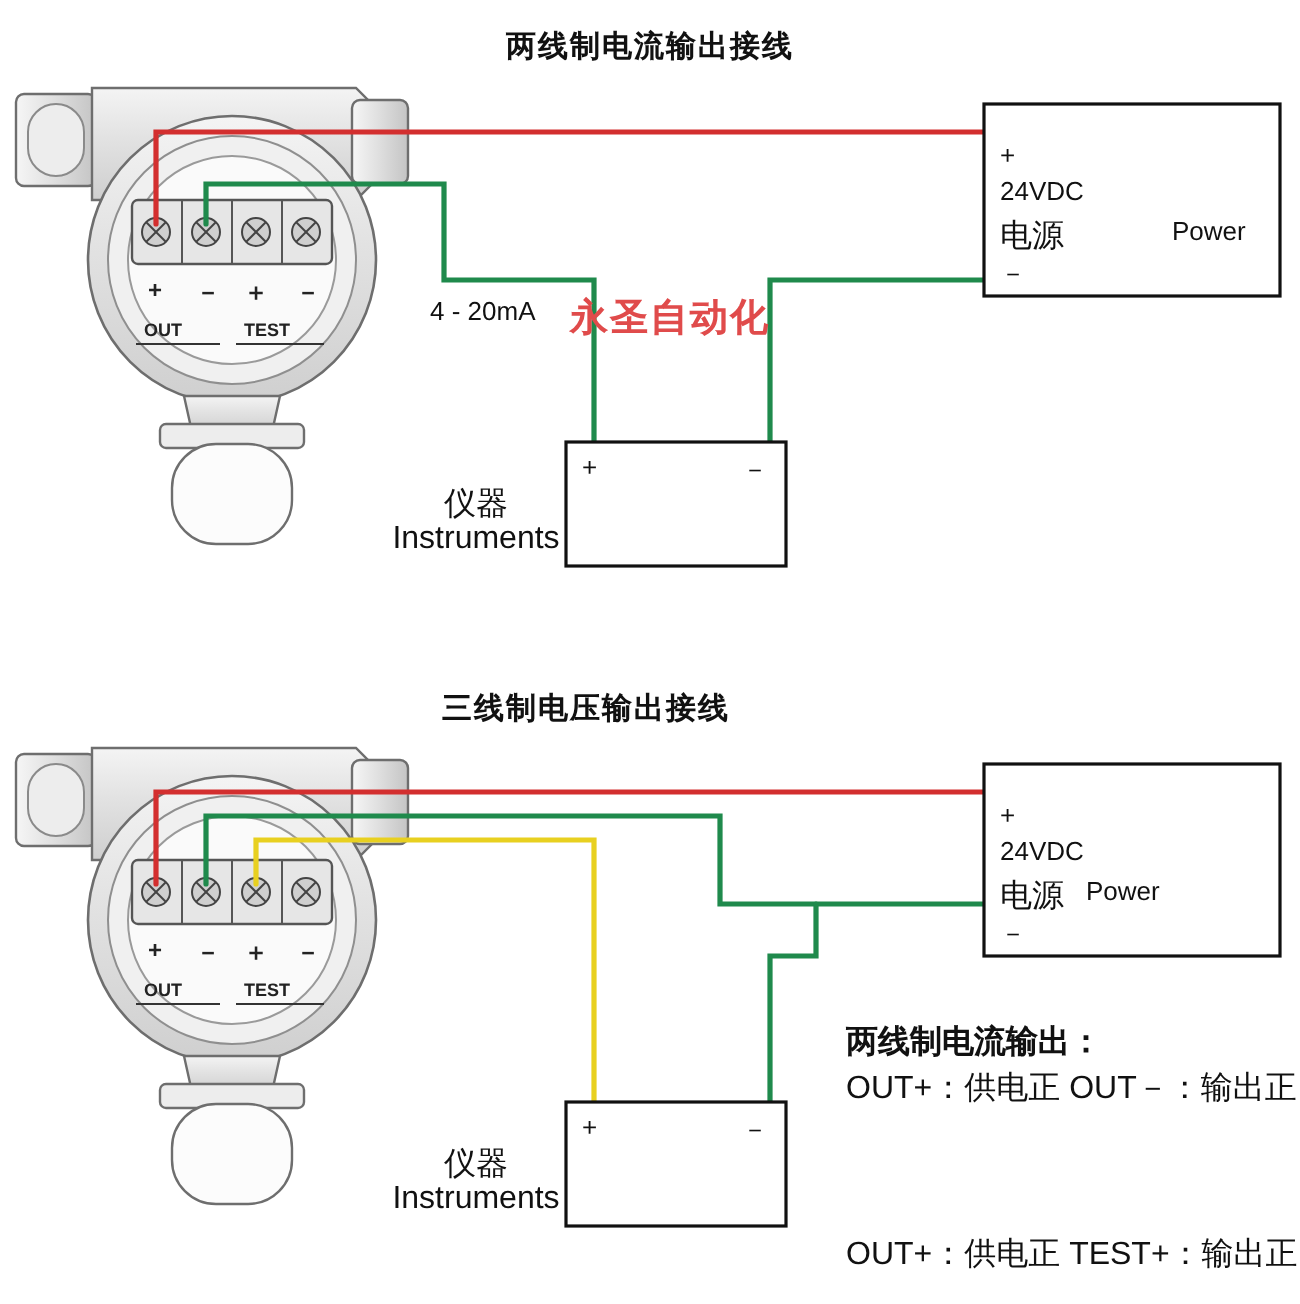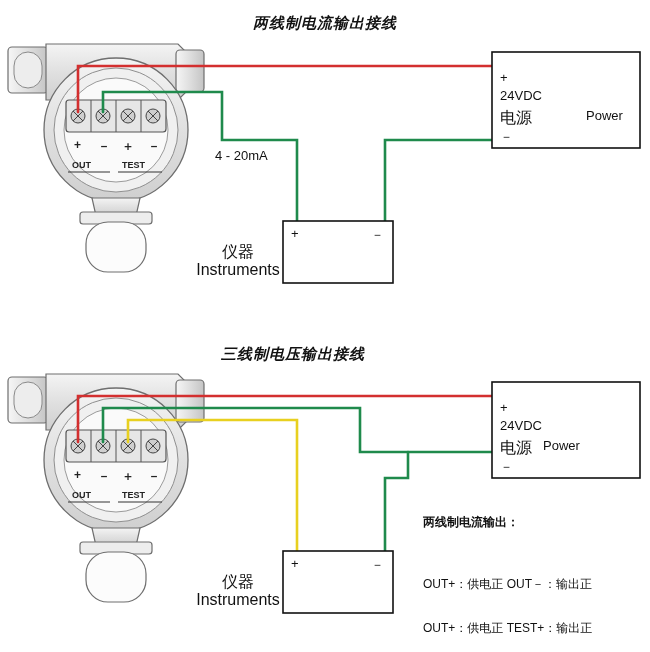--- a/index.html
+++ b/index.html
@@ -9,28 +9,27 @@
     font-family:"Liberation Sans","DejaVu Sans",sans-serif;
     color:#111;
     position:relative;
     overflow:hidden;
   }
   .stage{position:absolute;left:0;top:0;width:650px;height:652px;}
   .abs{position:absolute;}
   .title{
     font-size:15px;font-weight:bold;color:#111;letter-spacing:1px;
     text-align:center;
-    font-style:italic;
   }
   .svg-layer{position:absolute;left:0;top:0;width:650px;height:652px;pointer-events:none;}
   .box-label{
     position:absolute;font-size:16px;color:#111;white-space:nowrap;
   }
   .note{
-    position:absolute;font-size:12px;color:#111;white-space:nowrap;line-height:20px;
+    position:absolute;font-size:16px;color:#111;white-space:nowrap;line-height:20px;
   }
   .wm{
     position:absolute;
     font-size:19px;font-weight:bold;color:#e04b4b;white-space:nowrap;
     letter-spacing:1px;
   }
   .terminal-label{
     position:absolute;font-size:9px;font-weight:bold;color:#222;
   }
 </style>
@@ -170,36 +169,37 @@
   <div class="box-label" style="left:500px;top:108px;">电源</div>
   <div class="box-label" style="left:586px;top:108px;font-size:13px;">Power</div>
   <div class="box-label" style="left:500px;top:128px;font-size:13px;">－</div>
 
   <div class="box-label" style="left:291px;top:226px;font-size:13px;">+</div>
   <div class="box-label" style="left:371px;top:226px;font-size:13px;">－</div>
   <div class="box-label" style="left:0;top:242px;width:650px;text-align:center;transform:translateX(-87px);">仪器</div>
   <div class="box-label" style="left:0;top:261px;width:650px;text-align:center;transform:translateX(-87px);">Instruments</div>
 
   <div class="box-label" style="left:215px;top:148px;font-size:13px;">4 - 20mA</div>
+  <div class="wm" style="left:285px;top:146px;">永圣自动化</div>
 
   <div class="terminal-label" style="left:74px;top:468px;font-size:12px;">+</div>
   <div class="terminal-label" style="left:98px;top:468px;font-size:12px;">－</div>
   <div class="terminal-label" style="left:122px;top:468px;font-size:12px;">＋</div>
   <div class="terminal-label" style="left:148px;top:468px;font-size:12px;">－</div>
   <div class="terminal-label" style="left:72px;top:490px;">OUT</div>
   <div class="terminal-label" style="left:122px;top:490px;">TEST</div>
 
   <div class="box-label" style="left:500px;top:400px;font-size:13px;">+</div>
   <div class="box-label" style="left:500px;top:418px;font-size:13px;">24VDC</div>
   <div class="box-label" style="left:500px;top:438px;">电源</div>
   <div class="box-label" style="left:543px;top:438px;font-size:13px;">Power</div>
   <div class="box-label" style="left:500px;top:458px;font-size:13px;">－</div>
 
   <div class="box-label" style="left:291px;top:556px;font-size:13px;">+</div>
   <div class="box-label" style="left:371px;top:556px;font-size:13px;">－</div>
   <div class="box-label" style="left:0;top:572px;width:650px;text-align:center;transform:translateX(-87px);">仪器</div>
   <div class="box-label" style="left:0;top:591px;width:650px;text-align:center;transform:translateX(-87px);">Instruments</div>
 
   <div class="note" style="left:423px;top:512px;font-weight:bold;">两线制电流输出：</div>
-  <div class="note" style="left:423px;top:535px;margin-top:39px;">OUT+：供电正  OUT－：输出正</div>
+  <div class="note" style="left:423px;top:535px;">OUT+：供电正  OUT－：输出正</div>
   <div class="note" style="left:423px;top:618px;">OUT+：供电正  TEST+：输出正</div>
 
 </div>
 
 </body></html>

